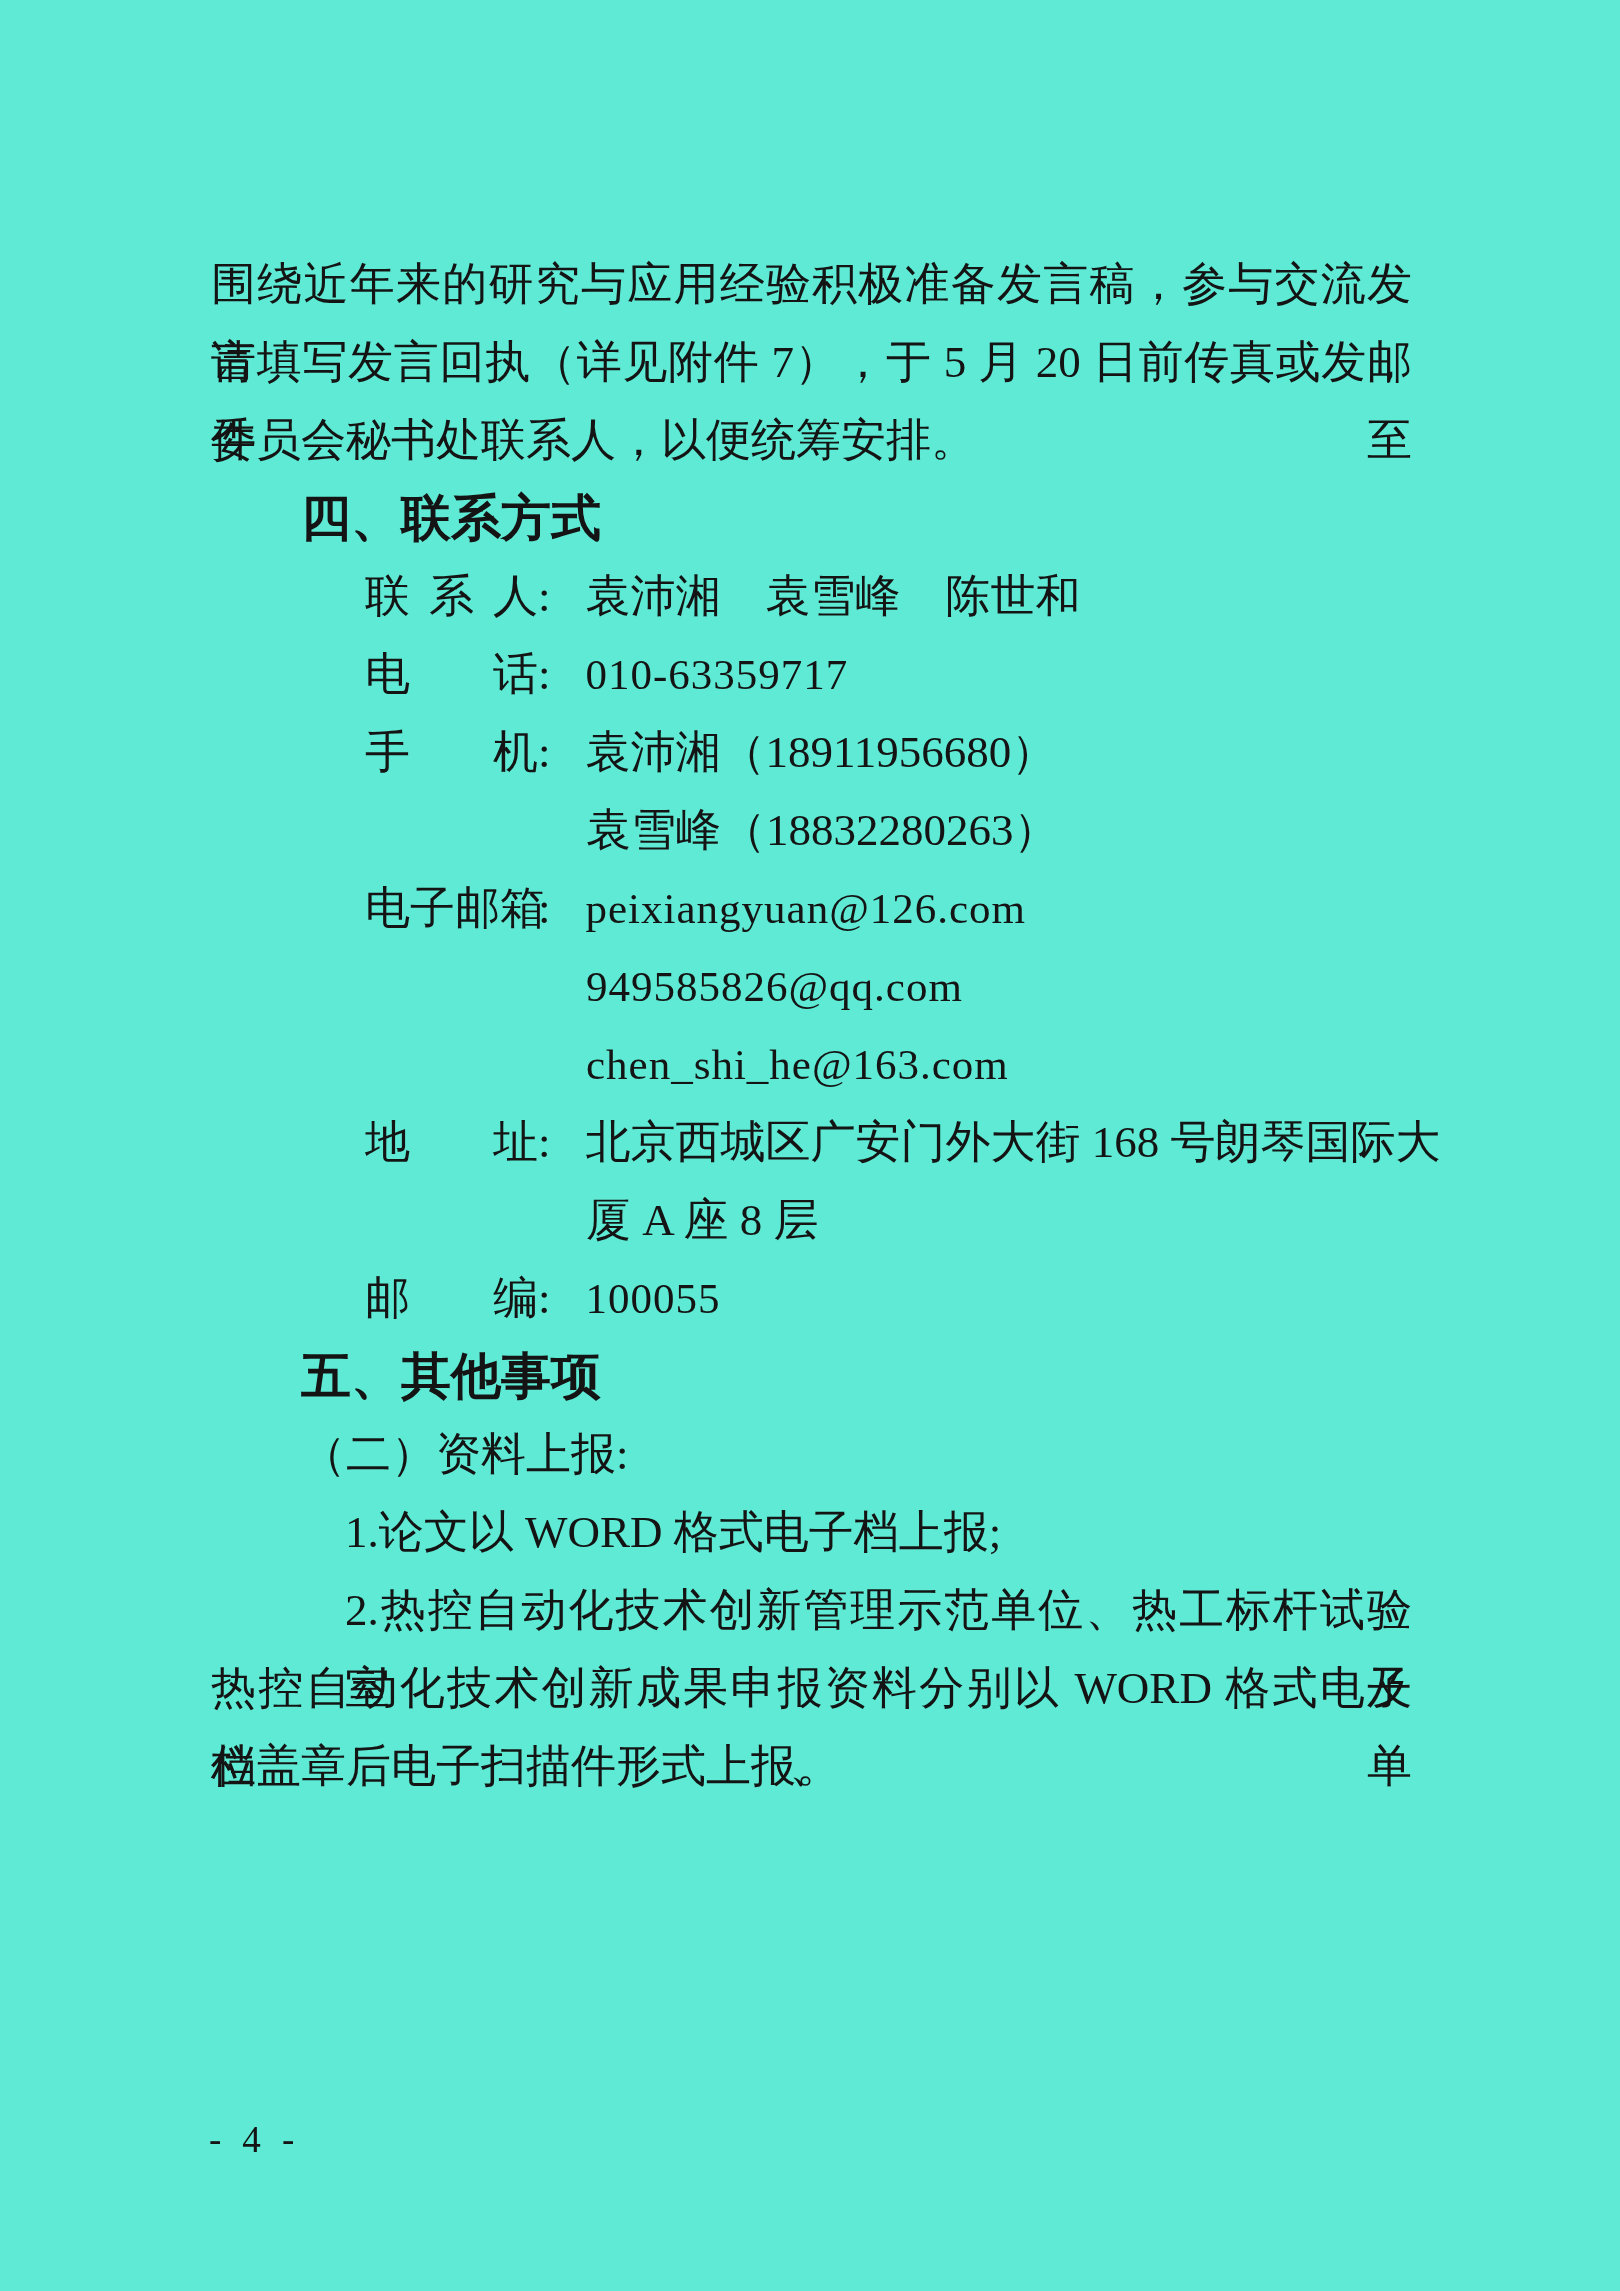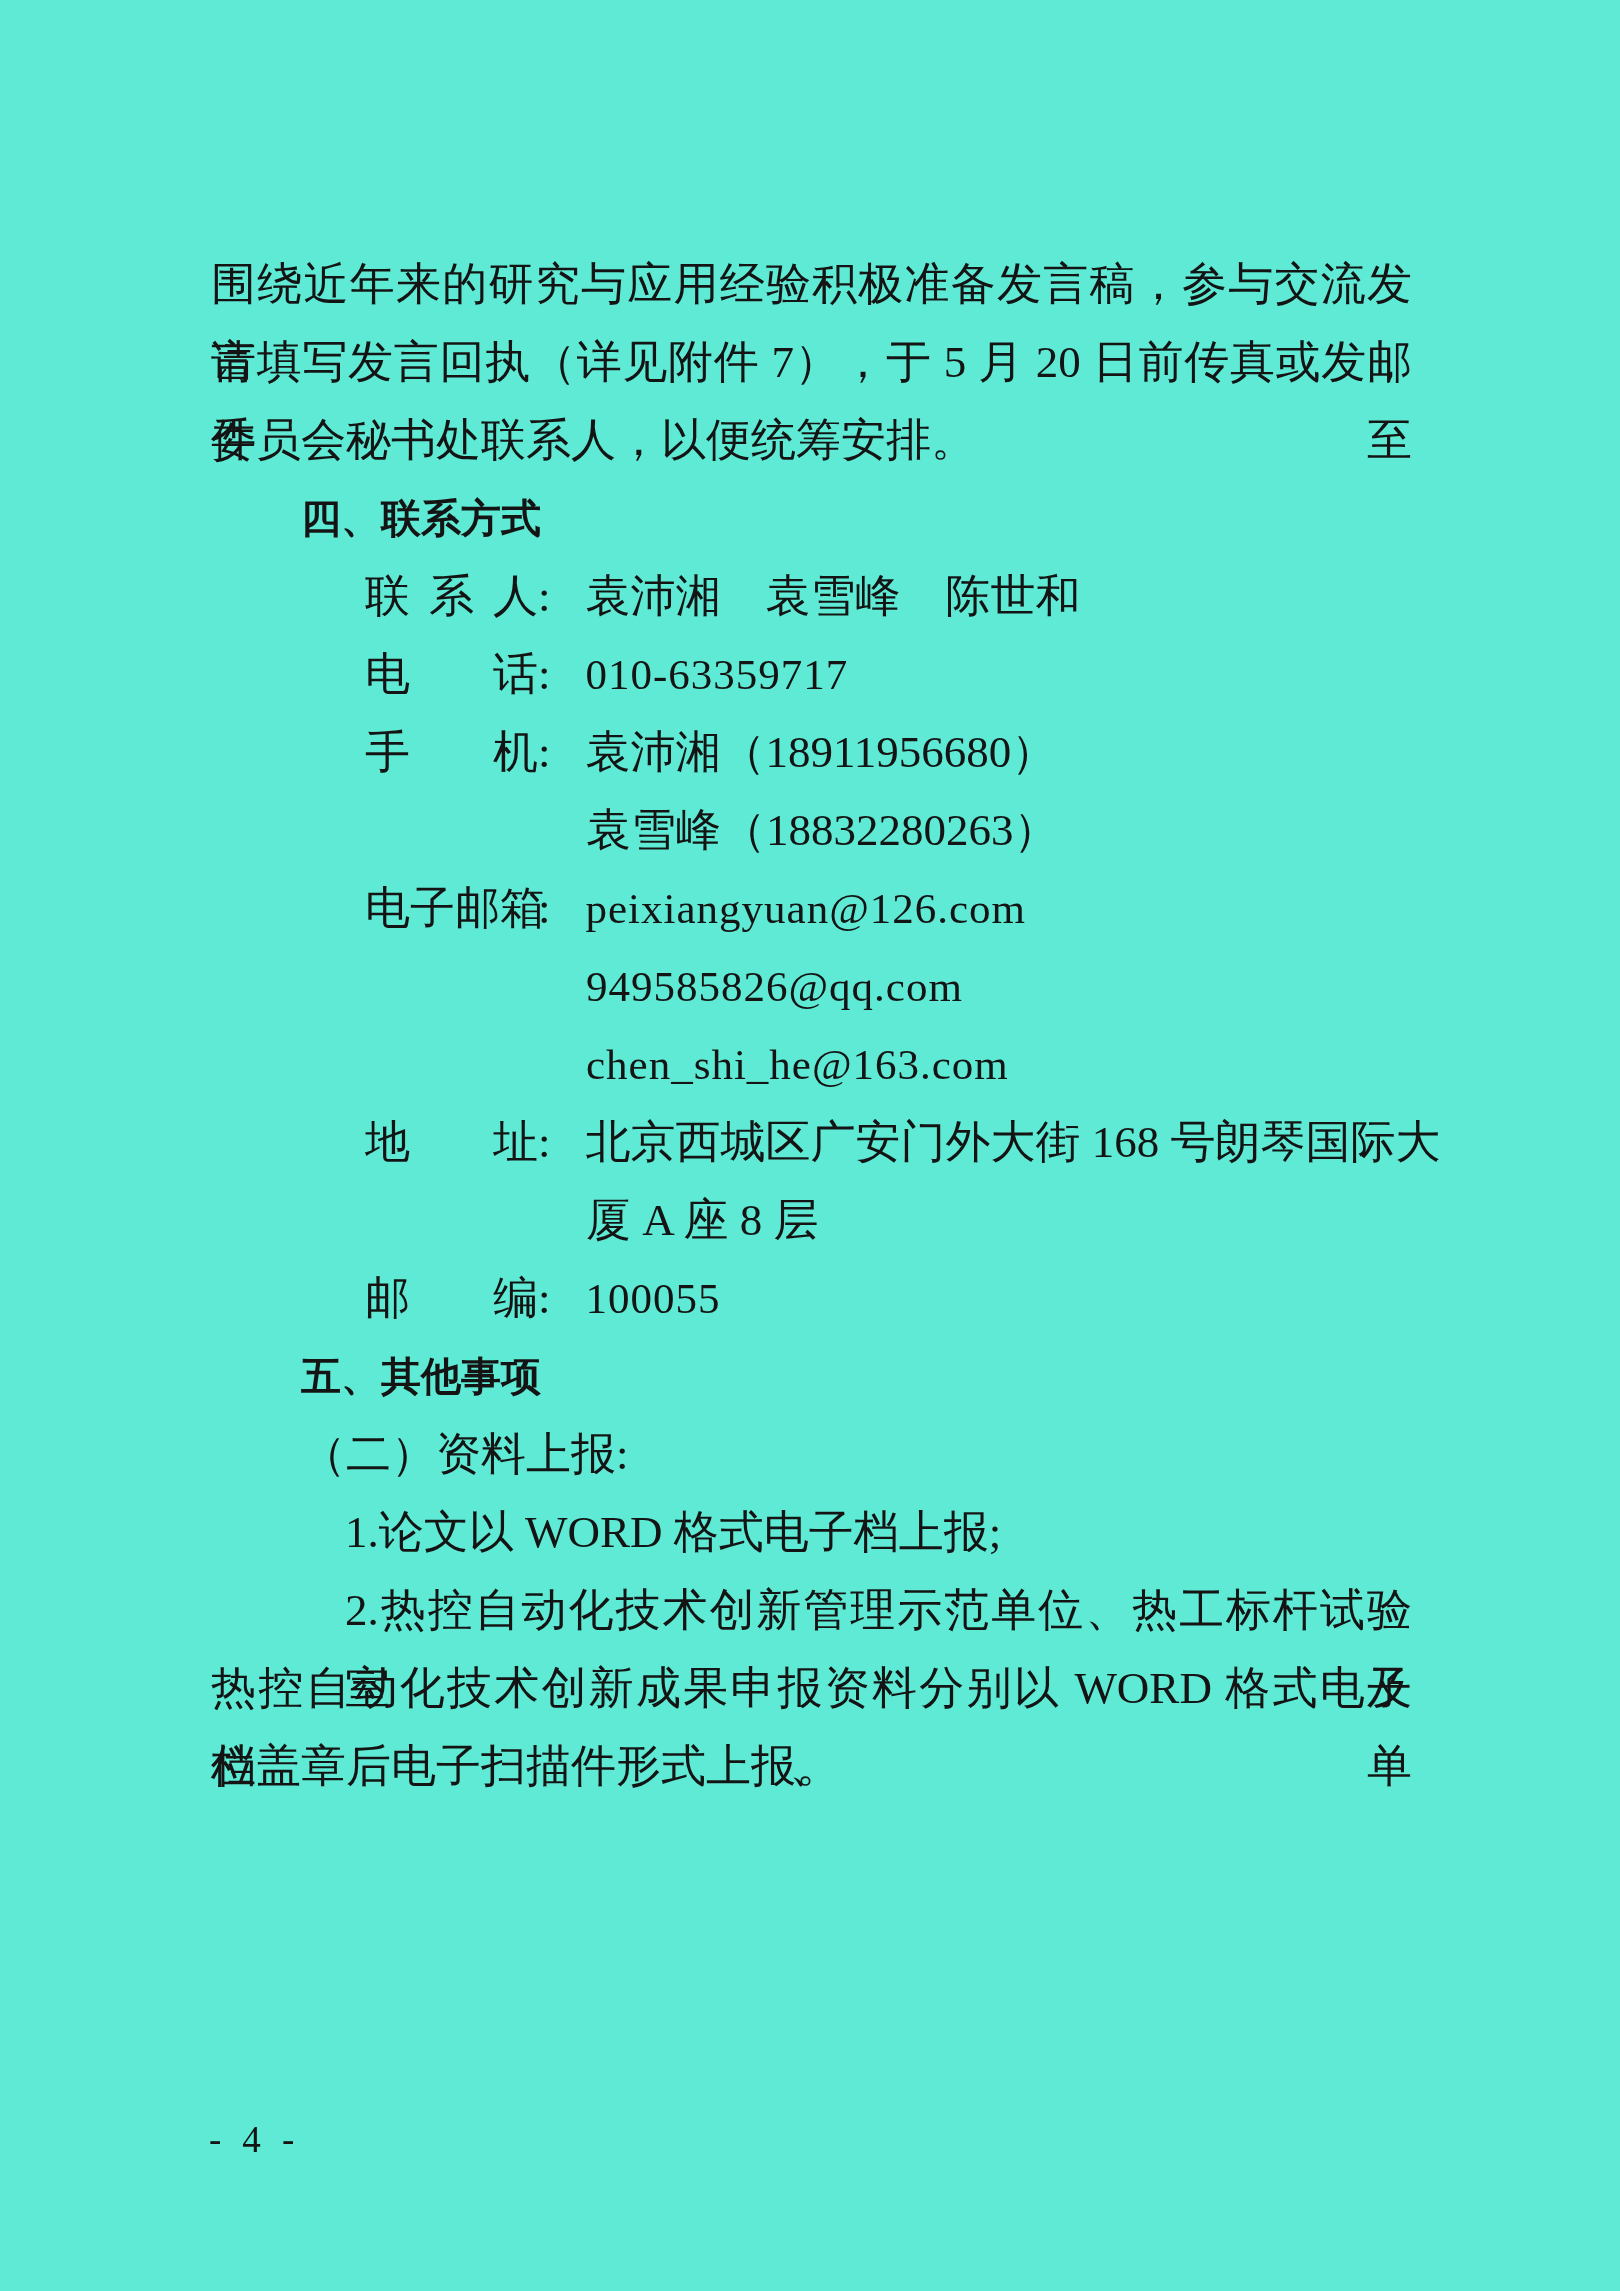--- a/index.html
+++ b/index.html
@@ -32,21 +32,21 @@
   
   .jl {
     white-space: normal;
     text-align: justify;
     text-align-last: justify;
   }
   .heading {
     padding-left: 90px;
     font-family: "Liberation Sans", "DejaVu Sans", sans-serif;
     font-weight: 700;
-    font-size: 40px;
+    font-size: 50px;
   }
   .ind2 { padding-left: 90px; }   
   .ind3 { padding-left: 134px; }  
   .row  { padding-left: 154px; }  
   .cont { padding-left: 368px; }  
   .lbl {
     display: inline-block;
     width: 173px;
     vertical-align: top;
     text-align: justify;

